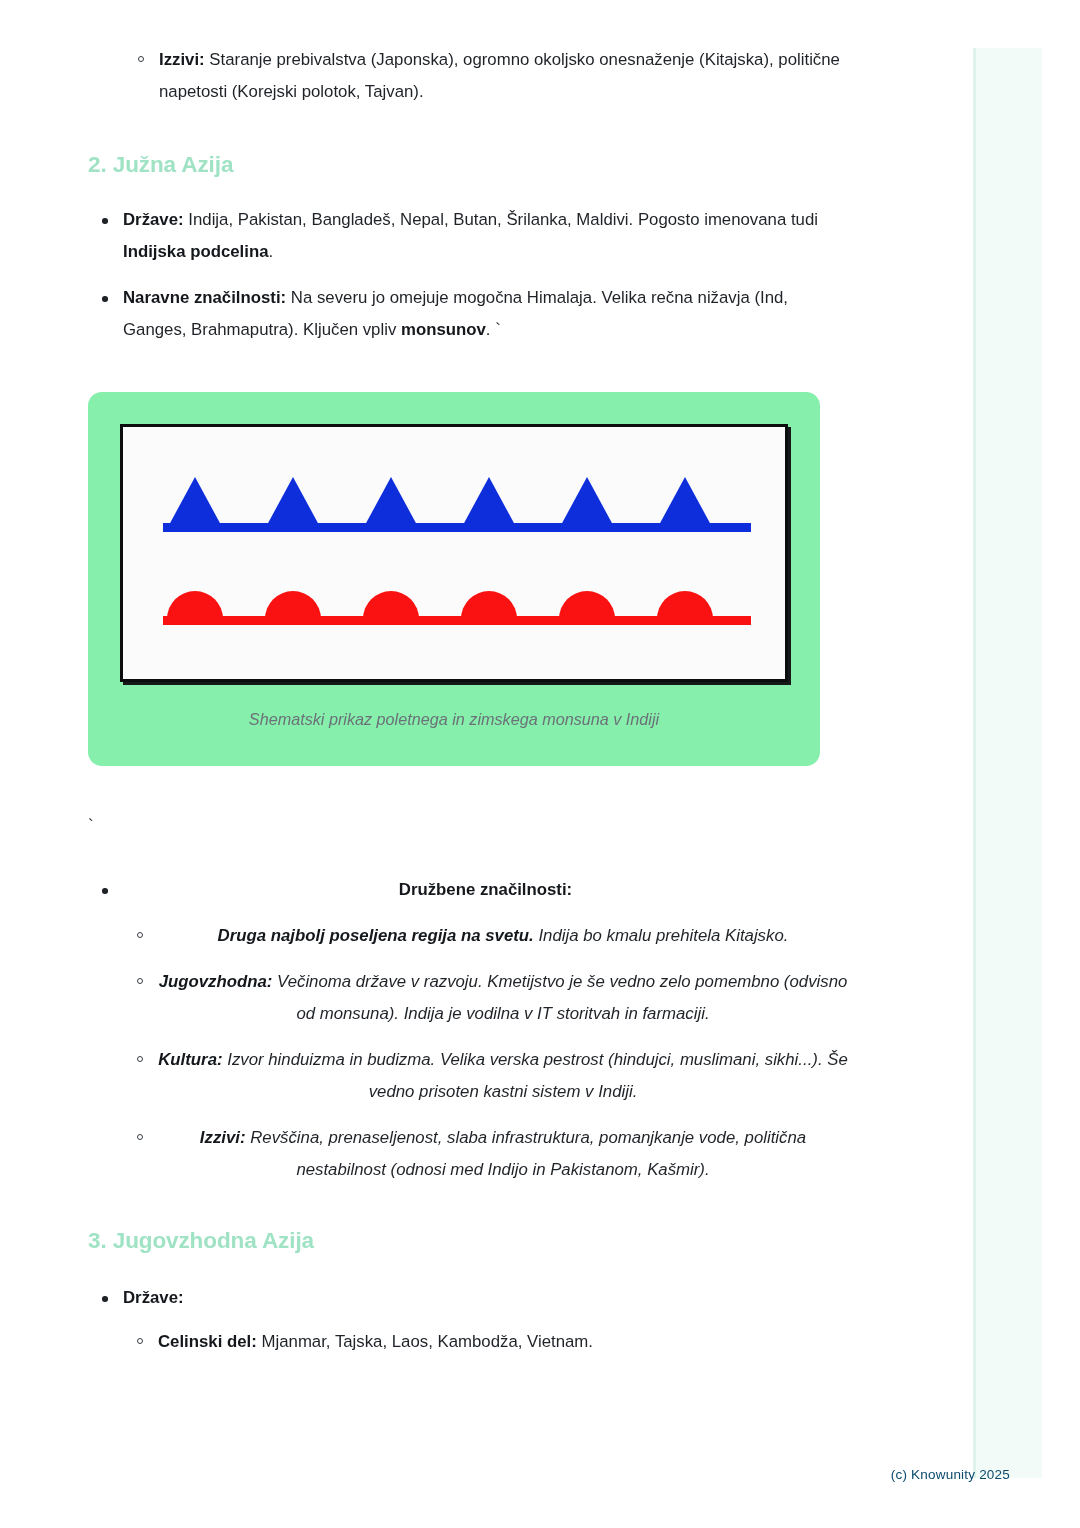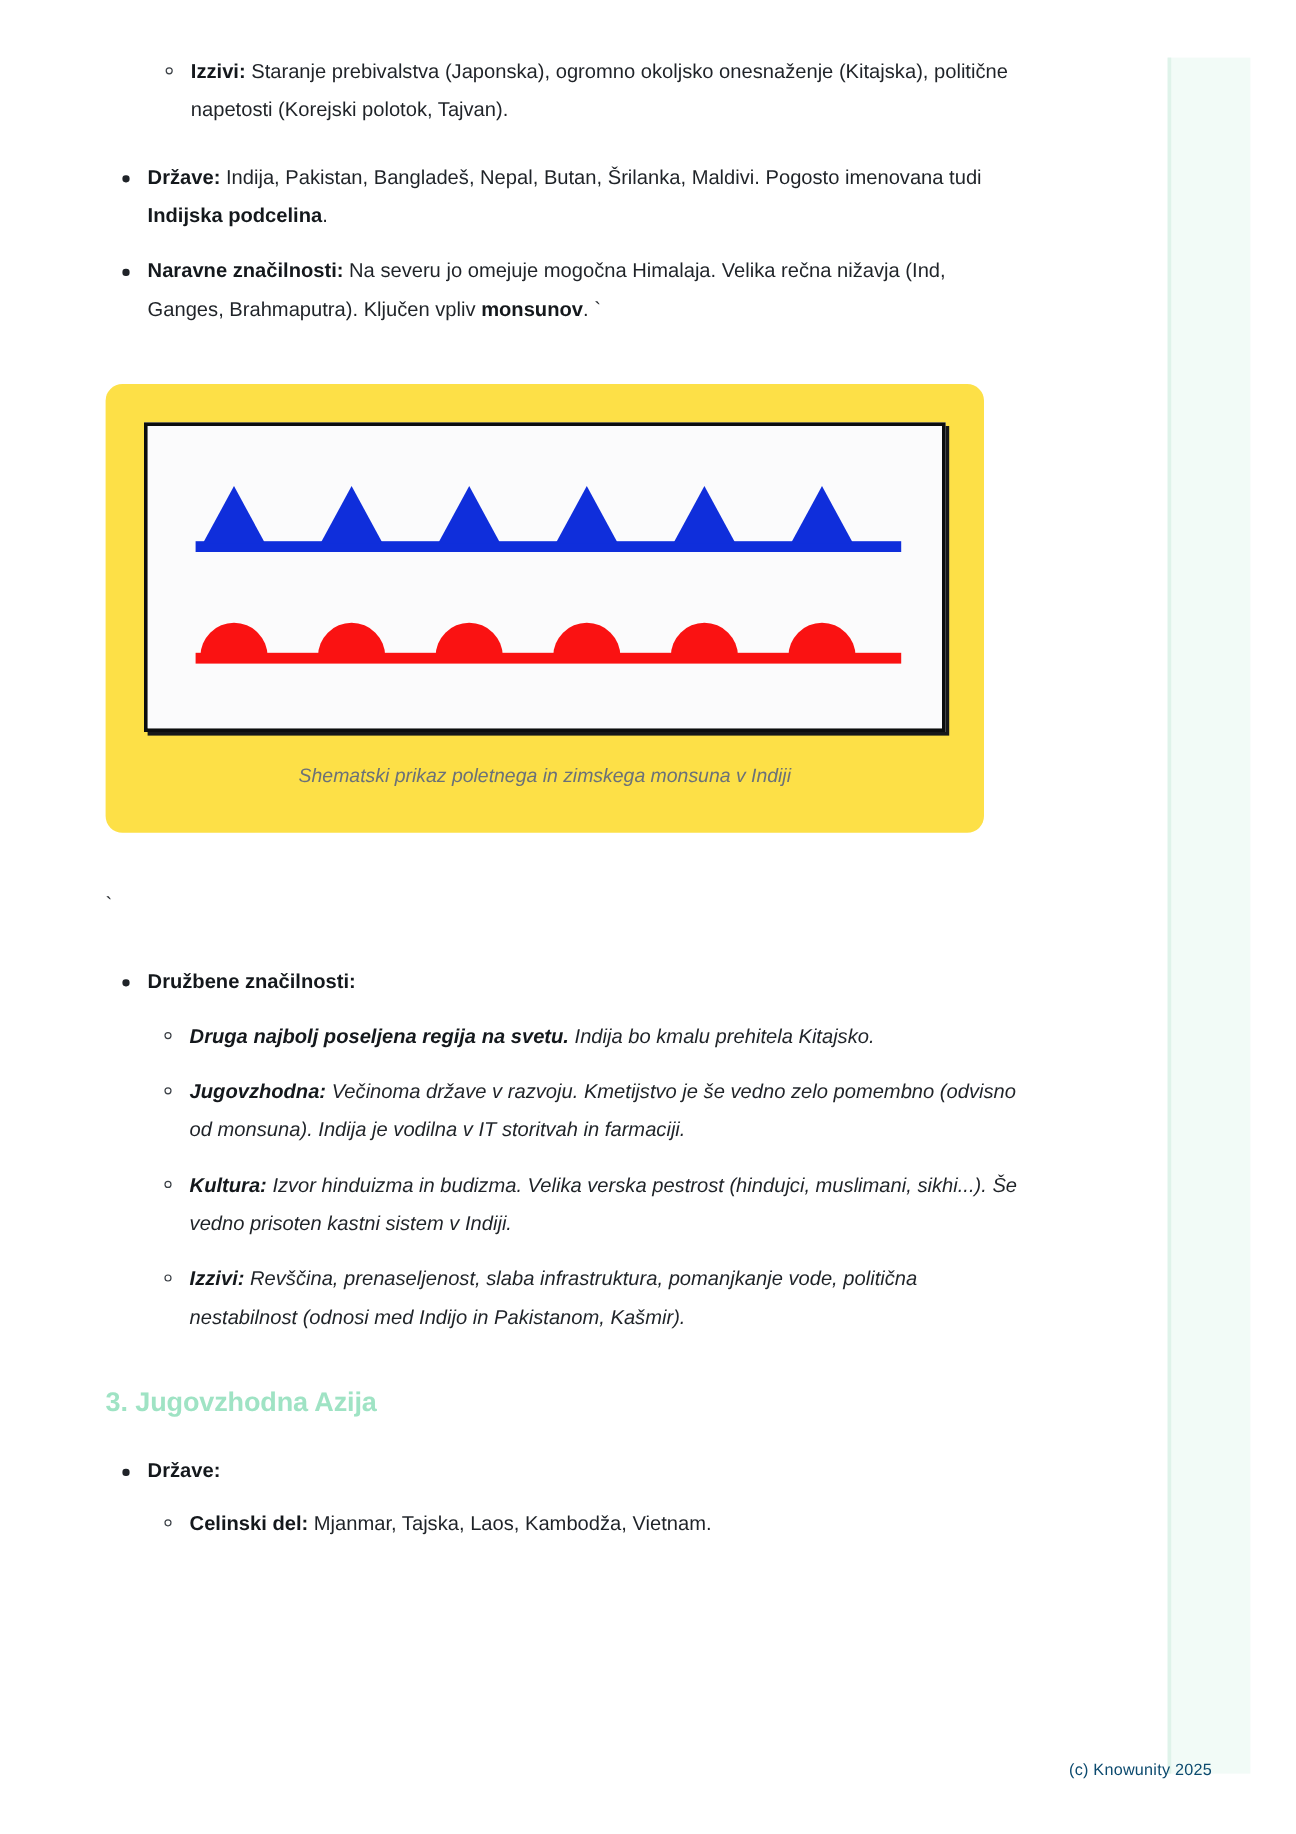--- a/index.html
+++ b/index.html
@@ -105,21 +105,21 @@
     line-height: 30px;
     font-weight: 700;
     color: #9fe3c4;
     margin: 0;
     letter-spacing: -0.1px;
   }
 
   
   .figure-card {
     margin: 0;
-    background: #fde047;
+    background: #86efac;
     border-radius: 14px;
     width: 732px;
     box-sizing: border-box;
     padding: 32px 32px 36px 32px;
   }
   .figure-frame {
     background: #fbfbfc;
     border: 3px solid #0b0d0e;
     box-shadow: 3px 3px 0 0 #16181a;
     width: 668px;
@@ -161,20 +161,21 @@
 
 <div id="page">
   <div class="content">
 
     <div class="nested-root">
       <ul class="lvl2">
         <li><b>Izzivi:</b><span> Staranje prebivalstva (Japonska), ogromno okoljsko onesnaženje (Kitajska), politične napetosti (Korejski polotok, Tajvan).</span></li>
       </ul>
     </div>
 
+    <h2 class="section-heading" style="margin-top:42px;">2. Južna Azija</h2>
 
     <ul class="lvl1" style="margin-top:24px;">
       <li><b>Države:</b><span> Indija, Pakistan, Bangladeš, Nepal, Butan, Šrilanka, Maldivi. Pogosto imenovana tudi </span><b>Indijska podcelina</b><span>.</span></li>
       <li><b>Naravne značilnosti:</b><span> Na severu jo omejuje mogočna Himalaja. Velika rečna nižavja (Ind, Ganges, Brahmaputra). Ključen vpliv </span><b>monsunov</b><span>. `</span></li>
     </ul>
 
     <figure class="figure-card" style="margin-top:46px;">
       <div class="figure-frame">
         <svg width="662" height="252" viewBox="0 0 662 252">
           <rect x="0" y="0" width="662" height="252" fill="#fbfbfc"></rect>
@@ -199,21 +200,21 @@
             <path d="M 534 192 A 28 28 0 0 1 590 192 Z" fill="#FA1212"></path>
           </g>
         </svg>
       </div>
       <figcaption class="figure-caption">Shematski prikaz poletnega in zimskega monsuna v Indiji</figcaption>
     </figure>
 
     <div class="stray-tick" style="margin-top:44px;">`</div>
 
     <ul class="lvl1" style="margin-top:32px;">
-      <li style="margin-bottom:8px;">
+      <li style="margin-bottom:8px;text-align:center;">
         <b>Družbene značilnosti:</b>
         <ul class="lvl2" style="margin-top:14px;font-style:italic;">
           <li><b>Druga najbolj poseljena regija na svetu.</b><span> Indija bo kmalu prehitela Kitajsko.</span></li>
           <li><b>Jugovzhodna:</b><span> Večinoma države v razvoju. Kmetijstvo je še vedno zelo pomembno (odvisno od monsuna). Indija je vodilna v IT storitvah in farmaciji.</span></li>
           <li><b>Kultura:</b><span> Izvor hinduizma in budizma. Velika verska pestrost (hindujci, muslimani, sikhi...). Še vedno prisoten kastni sistem v Indiji.</span></li>
           <li style="margin-bottom:12px;"><b>Izzivi:</b><span> Revščina, prenaseljenost, slaba infrastruktura, pomanjkanje vode, politična nestabilnost (odnosi med Indijo in Pakistanom, Kašmir).</span></li>
         </ul>
       </li>
     </ul>
 

